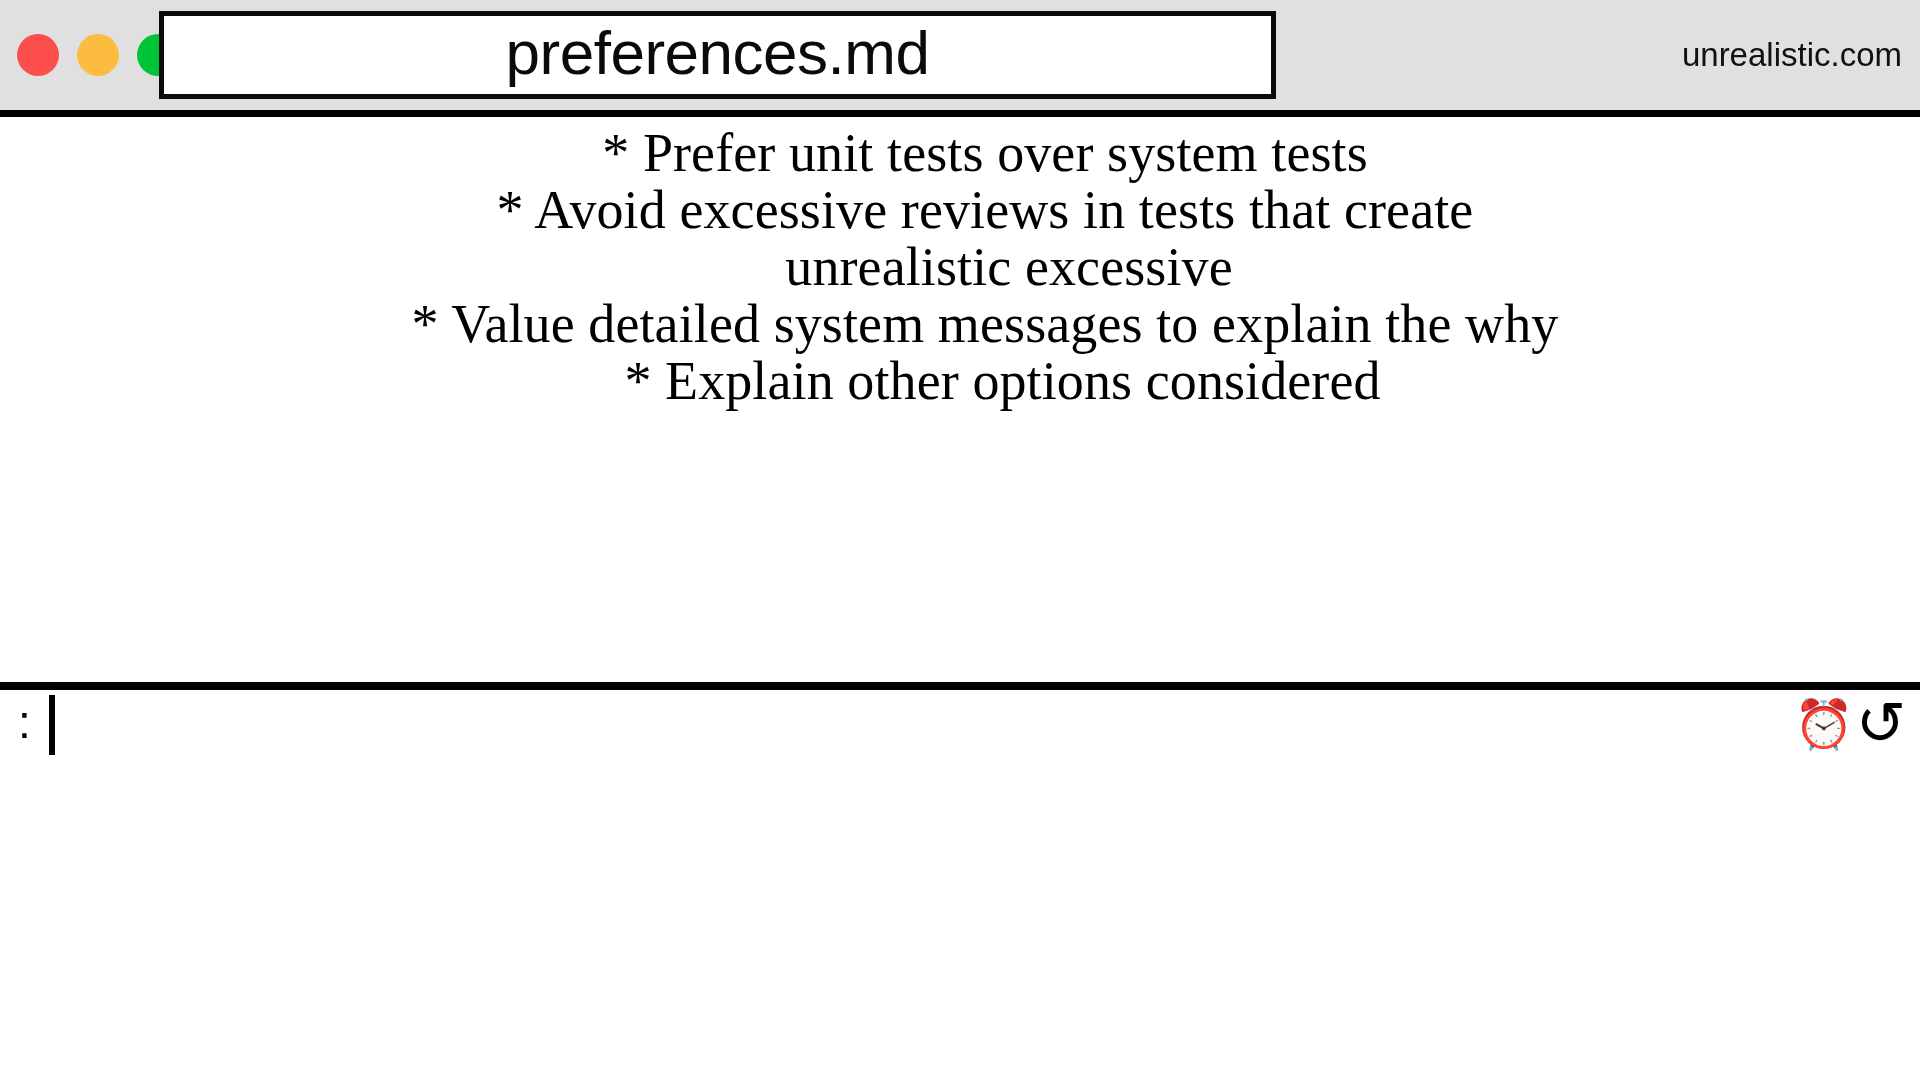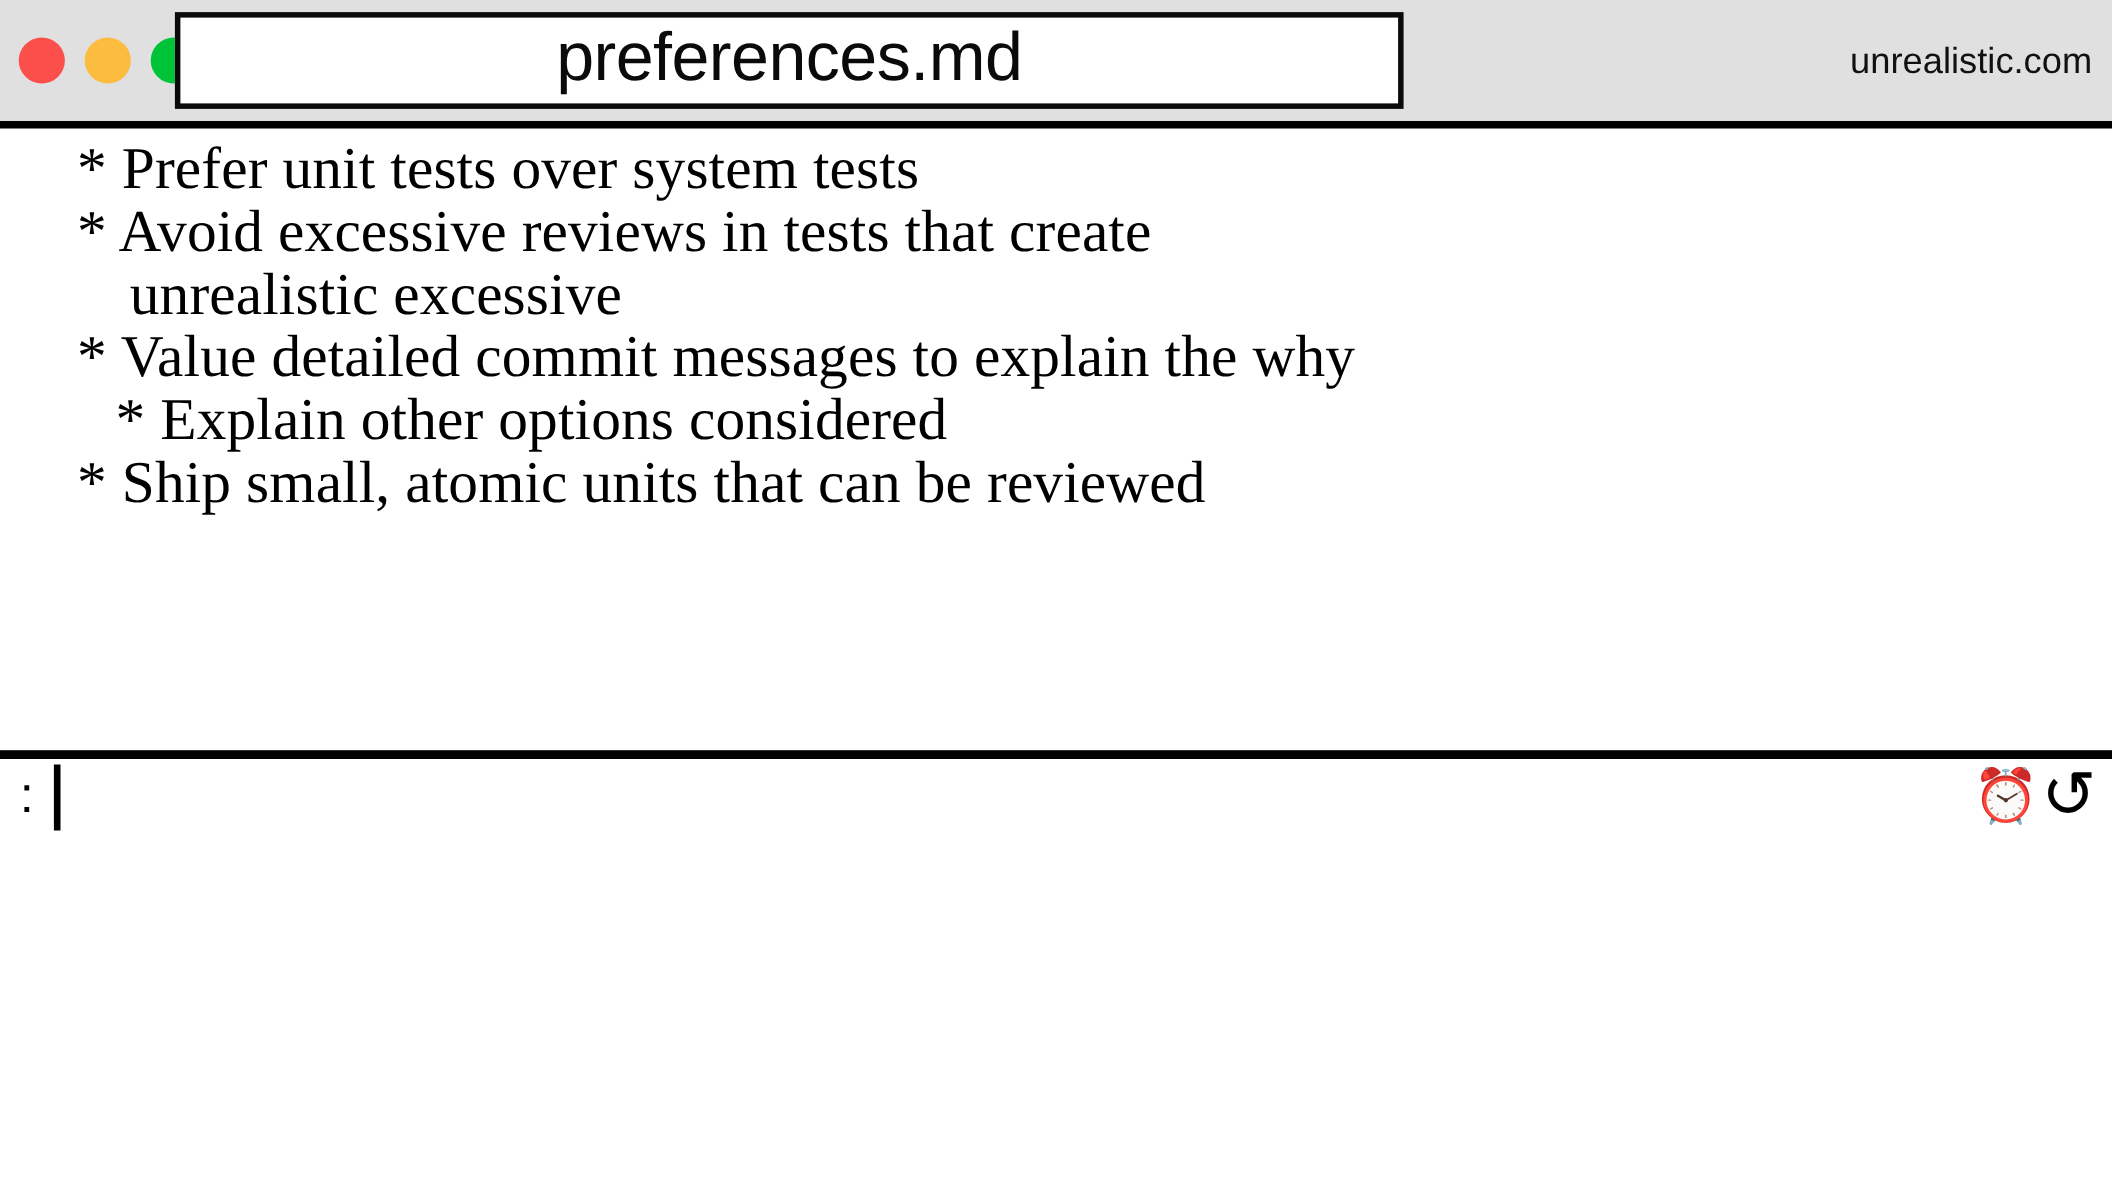--- a/index.html
+++ b/index.html
@@ -89,20 +89,21 @@
     white-space: nowrap;
   }
 
   
   .doc-body {
     flex: 1 1 auto;
     background: #ffffff;
     padding: 8px 0 0 0;
     overflow: hidden;
     position: relative;
+    text-align: center;
   }
 
   .doc-lines {
     padding-left: 70px;
     padding-right: 20px;
   }
 
   .doc-line {
     font-family: "Liberation Serif", serif;
     font-size: 54px;
@@ -181,23 +182,22 @@
     </div>
 
     <div class="watermark">unrealistic.com</div>
   </div>
 
   <div class="doc-body">
     <div class="doc-lines">
       <div class="doc-line">* Prefer unit tests over system tests</div>
       <div class="doc-line">* Avoid excessive reviews in tests that create</div>
       <div class="doc-line indent-cont">unrealistic excessive</div>
-      <div class="doc-line">* Value detailed commit messages to explain the why</div>
+      <div class="doc-line">* Value detailed system messages to explain the why</div>
       <div class="doc-line indent-sub">* Explain other options considered</div>
-      <div class="doc-line">* Ship small, atomic units that can be reviewed</div>
     </div>
   </div>
 
   <div class="statusbar">
     <span class="cmd-prompt">:</span>
     <span class="cmd-cursor"></span>
 
     <div class="status-icons">
       <span class="icon-glyph">⏰</span>
       <span class="icon-reload">↺</span>

